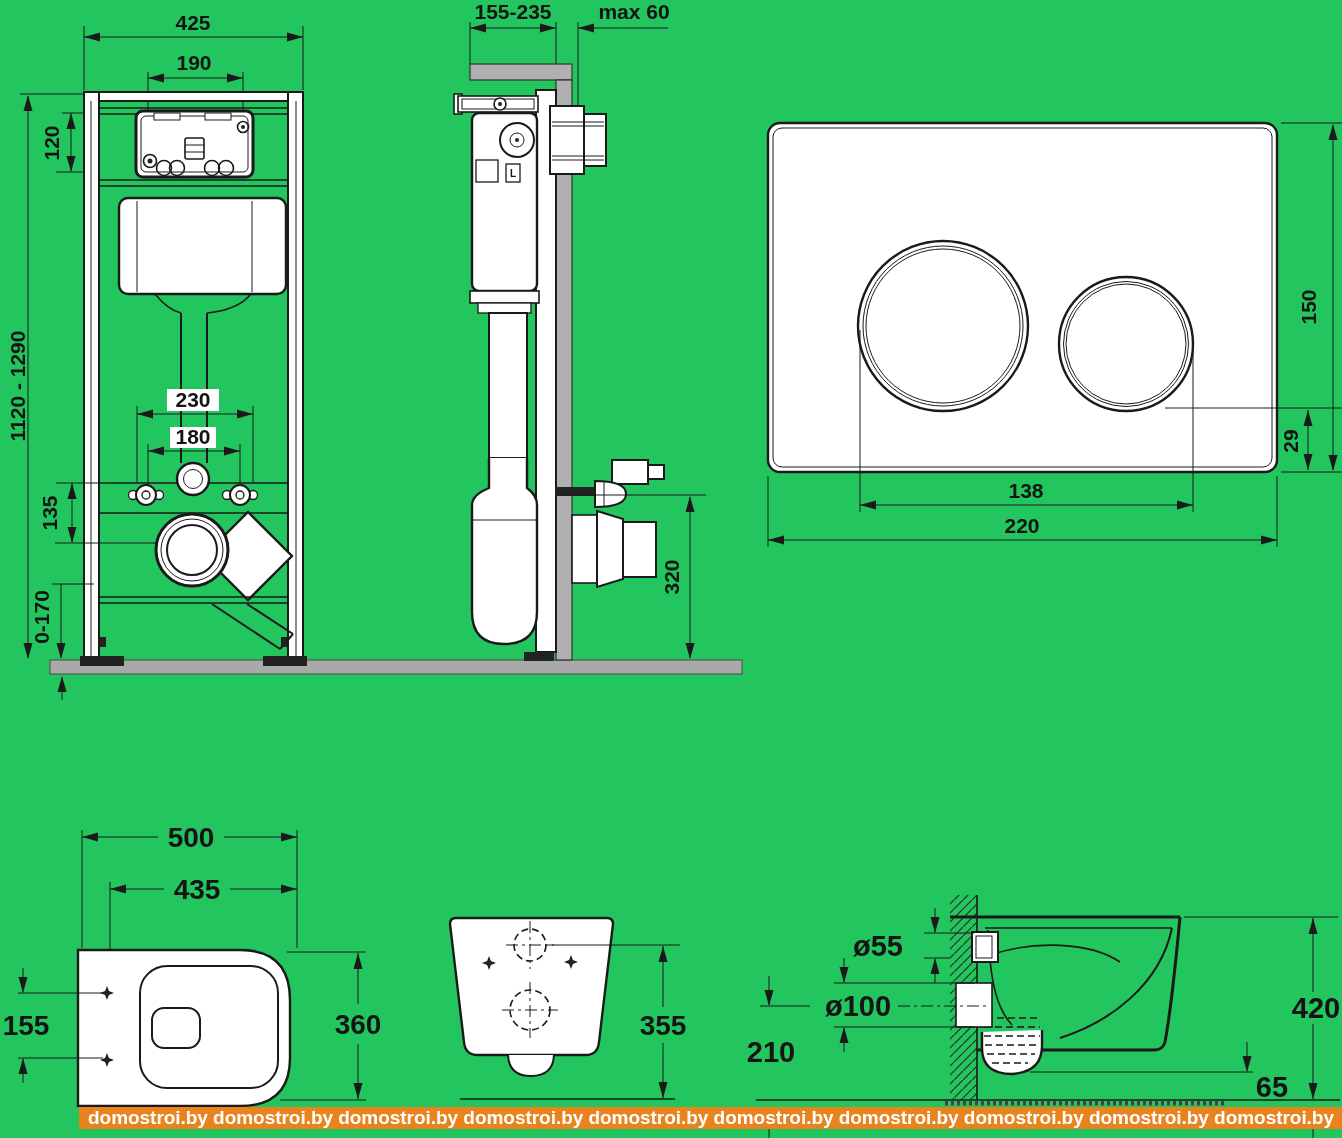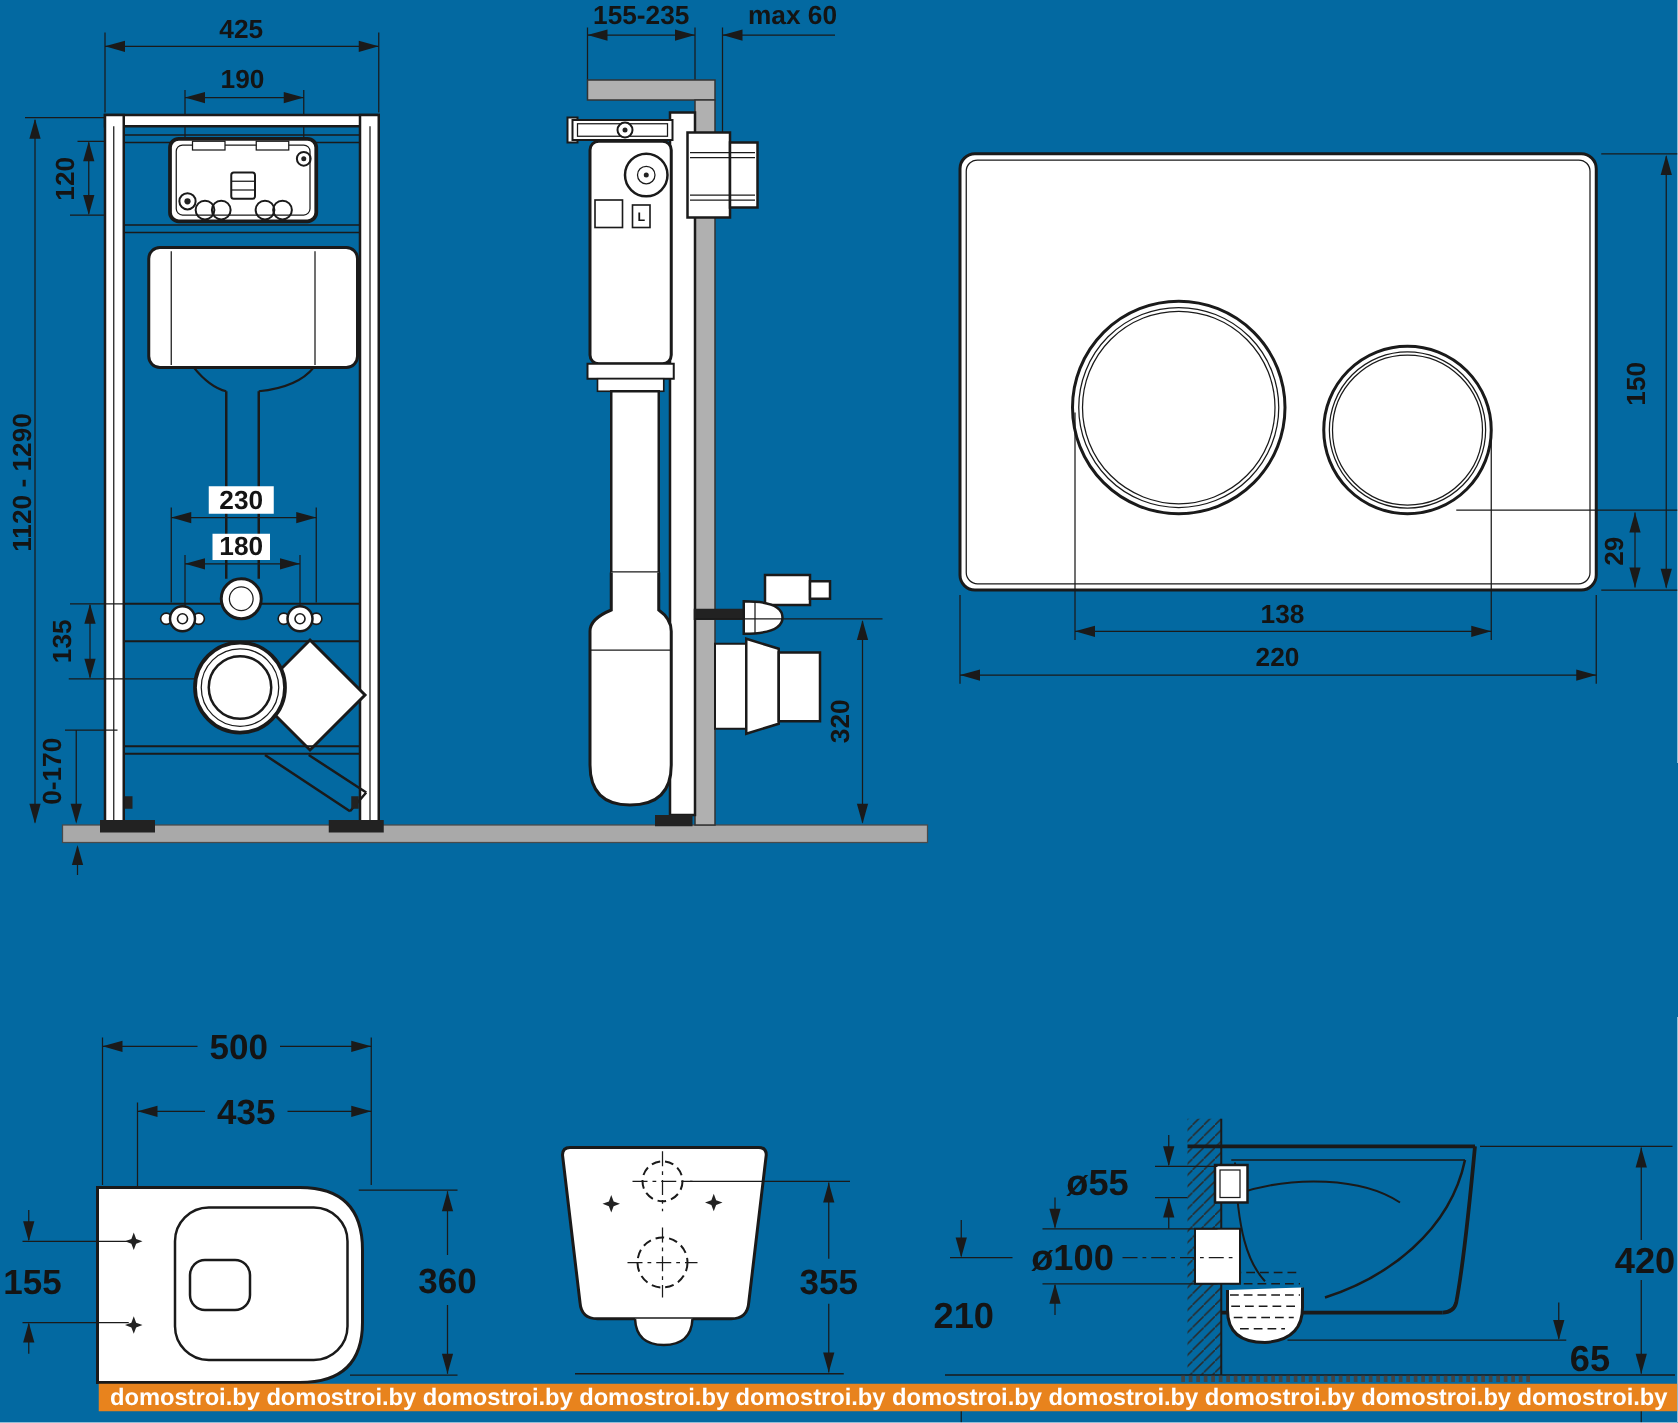--- a/index.html
+++ b/index.html
@@ -1,16 +1,16 @@
 <!DOCTYPE html>
 <html><head>
 <meta charset="utf-8">
 <style>
   html,body{margin:0;padding:0;background:#fff;}
-  .canvas{position:relative;width:1342px;height:1138px;background:#0369a1;overflow:hidden;}
+  .canvas{position:relative;width:1342px;height:1138px;background:#22c55e;overflow:hidden;}
   svg text{font-family:"Liberation Sans",sans-serif;font-weight:bold;fill:#141414;}
   .d21{font-size:21px;}
   .d28{font-size:28px;}
   .d29{font-size:29px;}
   .dtiny{font-size:10px;}
   .wm{font-size:19px;fill:#ffffff;}
   .s1{stroke:#1a1a1a;stroke-width:1;fill:none;}
   .s12{stroke:#1a1a1a;stroke-width:1.3;fill:none;}
   .s15{stroke:#1a1a1a;stroke-width:1.6;fill:none;}
   .s2{stroke:#1a1a1a;stroke-width:2;fill:none;}

